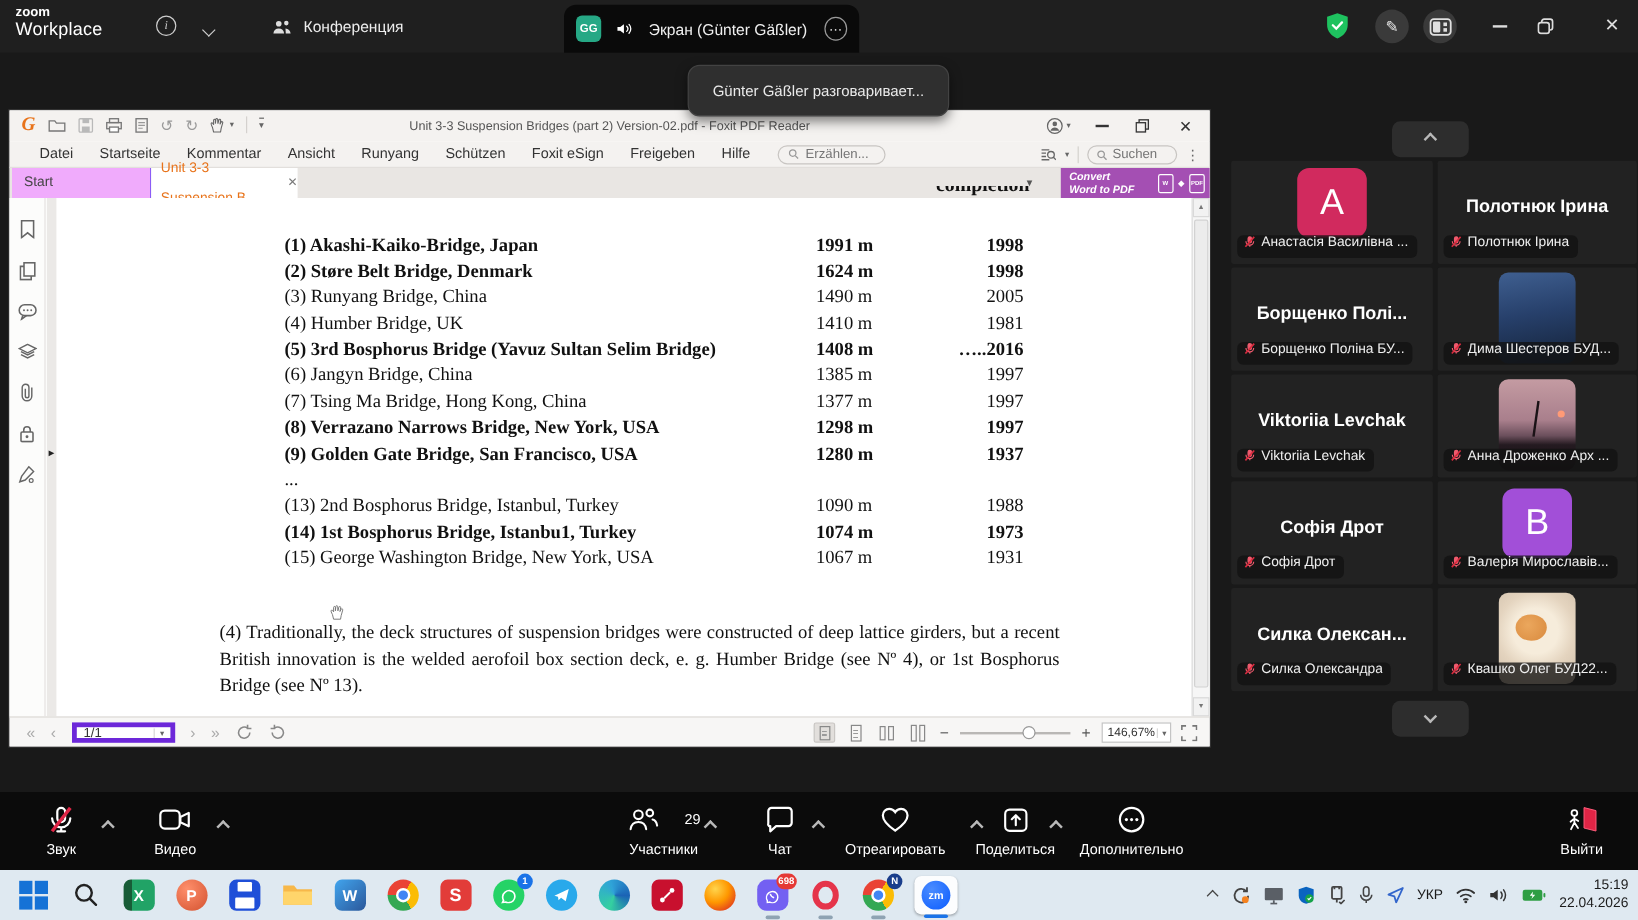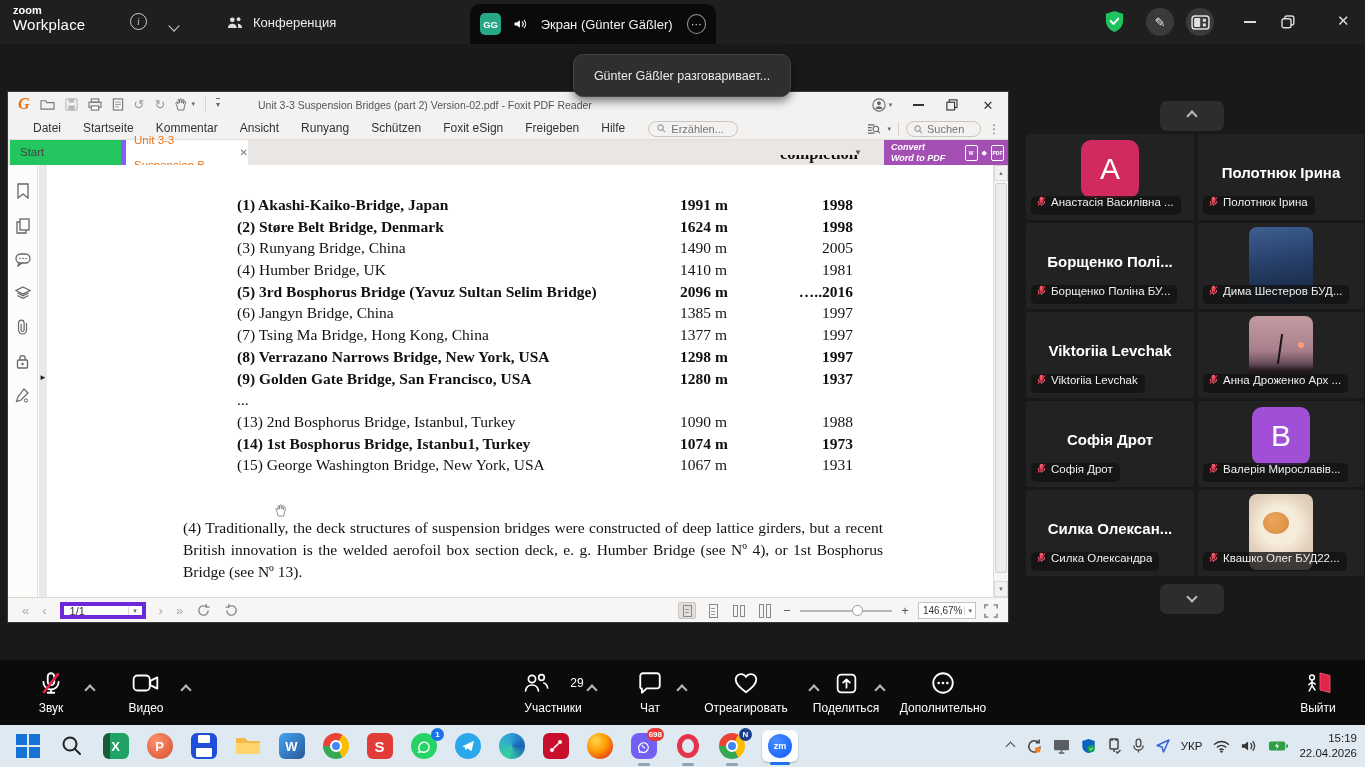--- a/index.html
+++ b/index.html
@@ -32,40 +32,40 @@
   
   #toast { position:absolute; left:573px; top:54px; width:218px; height:43px; background:#2f2f2f; border:1px solid #434343; border-radius:10px; display:flex; align-items:center; justify-content:center; color:#eaeaea; font-size:12.5px; z-index:60; box-shadow:0 4px 10px rgba(0,0,0,.5); }
 
   
   #pdfwin { position:absolute; left:8px; top:92px; width:1000px; height:530px; background:#fff; box-shadow:0 0 0 1px #3a3a3a; }
   .pdf-titlebar { position:absolute; left:0; top:0; width:100%; height:26px; background:#f4f2f0; }
   .qat { position:absolute; left:10px; top:4px; display:flex; align-items:center; gap:10px; color:#666; }
   .foxit-g { color:#e8731a; font-family:"Liberation Serif",serif; font-weight:700; font-style:italic; font-size:16px; line-height:1; }
   .qat svg { display:block; }
   .uglyph { font-size:13px; color:#9a9a9a; line-height:1; }
-  .pdf-title { position:absolute; left:250px; right:250px; top:7px; text-align:left; font-size:10.5px; color:#555; white-space:nowrap; }
+  .pdf-title { position:absolute; left:250px; right:250px; top:7px; text-align:center; font-size:10.5px; color:#555; white-space:nowrap; }
   .pdf-ctrl { position:absolute; top:0; height:26px; display:flex; align-items:center; justify-content:center; }
   .pdf-ctrl.acct { right:108px; width:36px; gap:3px; color:#555; }
   .pdf-ctrl.min { right:78px; width:24px; }
   .pdf-ctrl.res { right:44px; width:24px; }
   .pdf-ctrl.cls { right:8px; width:24px; color:#333; font-size:13px; }
   .dk-min { width:11px; height:1.6px; background:#333; }
 
   .pdf-menubar { position:absolute; left:0; top:26px; width:100%; height:22px; background:#f4f2f0; border-bottom:1px solid #e2dfdc; display:flex; align-items:center; padding-left:14px; }
   .pdf-menubar .mi { font-size:12px; color:#333; padding:0 11px; line-height:21px; white-space:nowrap; }
   .tellme { display:flex; align-items:center; gap:5px; border:1px solid #c8c5c2; border-radius:9px; height:16px; padding:0 8px; margin-left:12px; }
   .tellme input, .srchpill input { border:none; outline:none; background:transparent; font-size:11px; width:58px; color:#666; font-family:"Liberation Sans",sans-serif; }
   .menu-right { position:absolute; right:8px; top:3px; display:flex; align-items:center; gap:7px; color:#555; }
   .srchpill { display:flex; align-items:center; gap:4px; border:1px solid #c8c5c2; border-radius:9px; height:16px; padding:0 7px; }
   .srchpill input { width:46px; }
   .kebab { font-size:12px; color:#666; }
   .vdiv { width:1px; height:14px; background:#d4d1ce; }
 
   .pdf-tabbar { position:absolute; left:0; top:48px; width:100%; height:25px; background:#e9e6e3; }
-  .tab-start { position:absolute; left:2px; top:0; width:116px; height:25px; background:#22c55e; border-right:5px solid #8b5cf6; font-size:11.5px; color:#444; line-height:25px; padding-left:10px; }
+  .tab-start { position:absolute; left:2px; top:0; width:116px; height:25px; background:#f0abfc; border-right:1px solid #8b5cf6; font-size:11.5px; color:#444; line-height:25px; padding-left:10px; }
   .tab-doc { position:absolute; left:118px; top:0; width:122px; height:25px; background:#fff; font-size:11.5px; color:#e8731a; line-height:25px; padding-left:8px; display:flex; align-items:center; gap:6px; }
   .tab-doc .x { color:#777; font-size:10px; }
   .tab-caret { position:absolute; left:846px; top:8px; font-size:8px; color:#555; }
   .convert-ad { position:absolute; left:876px; top:0; width:124px; height:25px; background:#a44fb3; color:#fff; display:flex; align-items:center; gap:4px; padding:0 4px 0 7px; }
   .convert-ad .txt { font-style:italic; font-weight:700; font-size:9px; line-height:1.2; flex:1; }
   .mini-page { width:13px; height:16px; border:1.2px solid #fff; border-radius:2px; font-size:5px; font-weight:700; display:flex; align-items:center; justify-content:center; }
   .mini-arrow { font-size:7px; }
 
   .pdf-doc { position:absolute; left:0; top:73px; width:100%; height:432px; background:#fff; }
   .doc-sidebar { position:absolute; left:0; top:0; width:30px; height:100%; background:#fcfcfb; border-right:1px solid #e4e2e0; display:flex; flex-direction:column; align-items:center; gap:19px; padding-top:18px; color:#666; }
@@ -367,21 +367,21 @@
           <span class="bl">1490 m</span>
           <span class="by">2005</span>
         </div>
       <div class="brow">
           <span class="bn">(4) Humber Bridge, UK</span>
           <span class="bl">1410 m</span>
           <span class="by">1981</span>
         </div>
       <div class="brow b">
           <span class="bn">(5) 3rd Bosphorus Bridge (Yavuz Sultan Selim Bridge)</span>
-          <span class="bl">2096 m</span>
+          <span class="bl">1408 m</span>
           <span class="by">…..2016</span>
         </div>
       <div class="brow">
           <span class="bn">(6) Jangyn Bridge, China</span>
           <span class="bl">1385 m</span>
           <span class="by">1997</span>
         </div>
       <div class="brow">
           <span class="bn">(7) Tsing Ma Bridge, Hong Kong, China</span>
           <span class="bl">1377 m</span>

